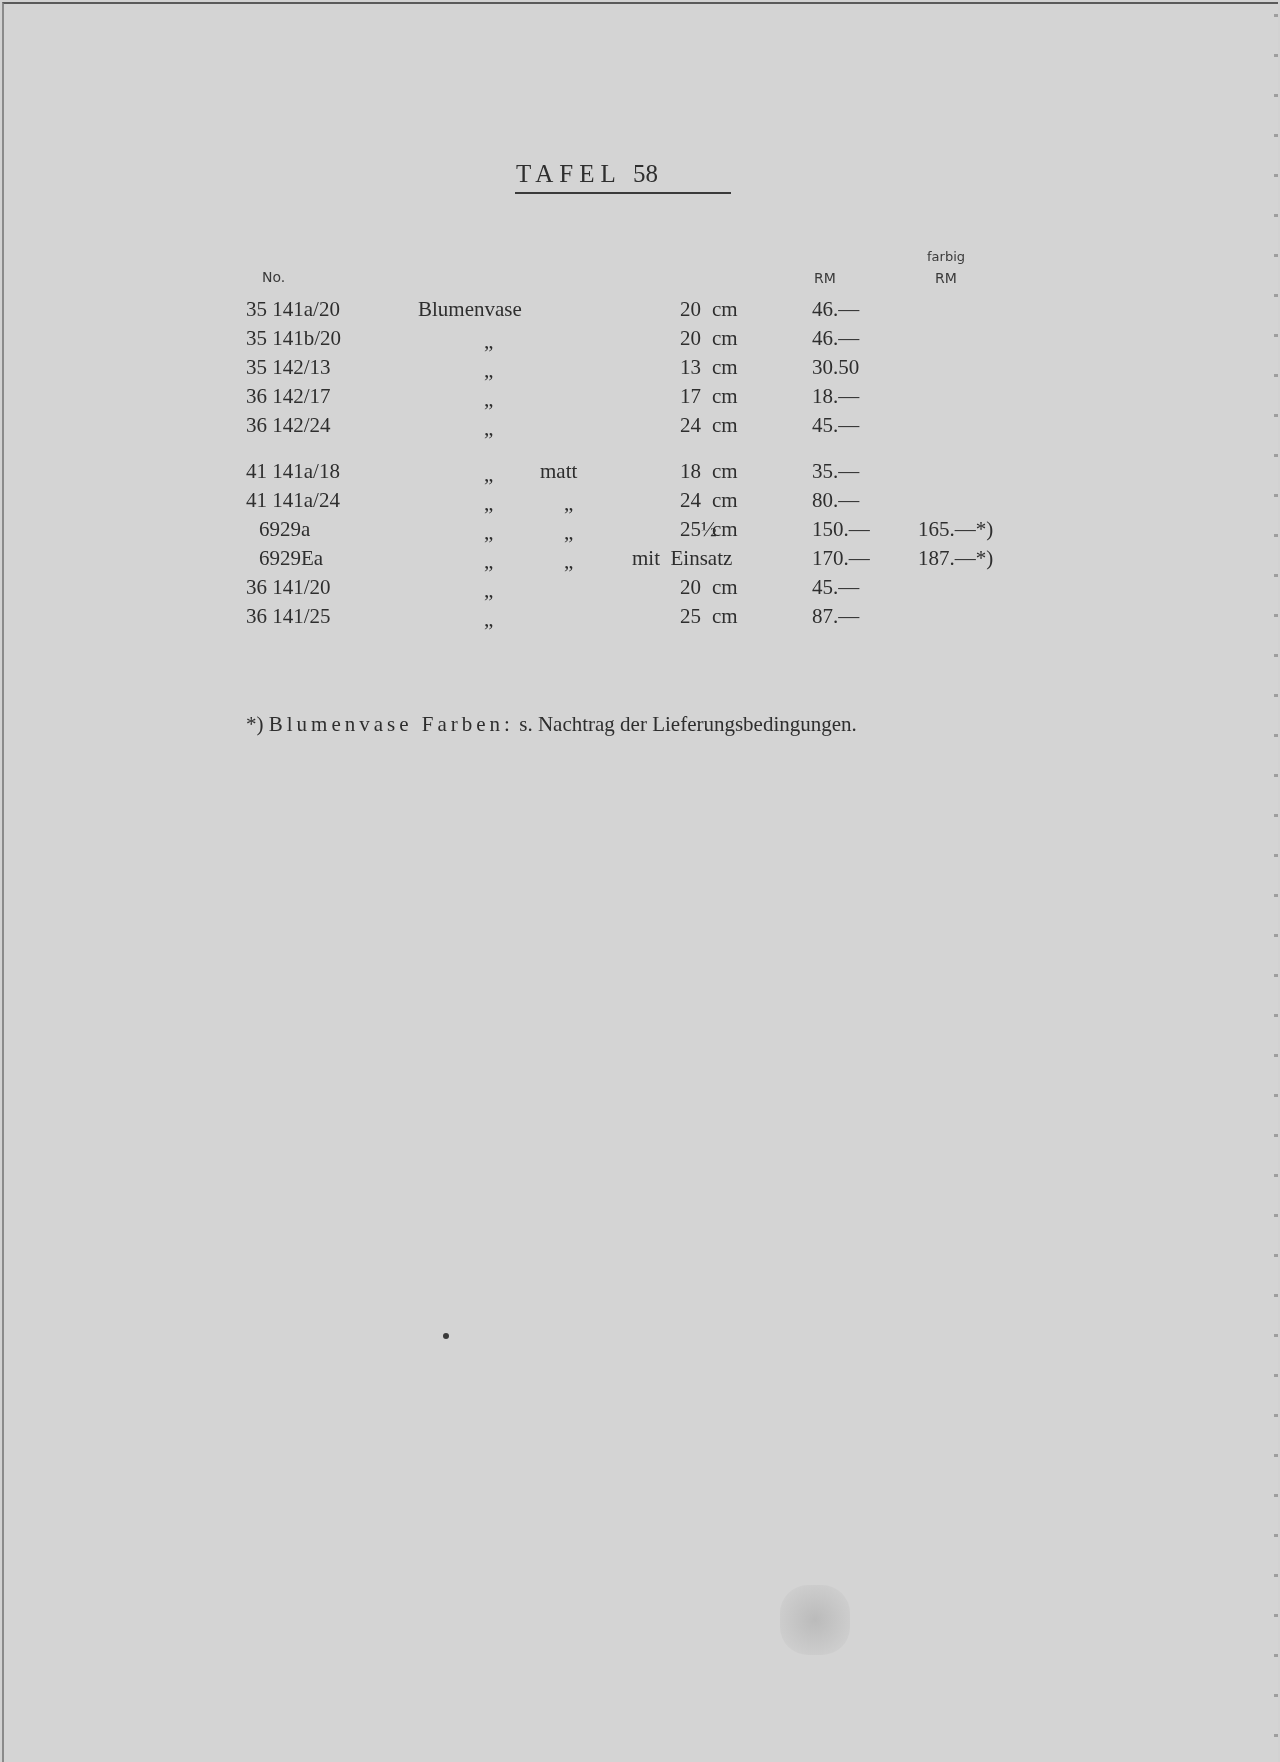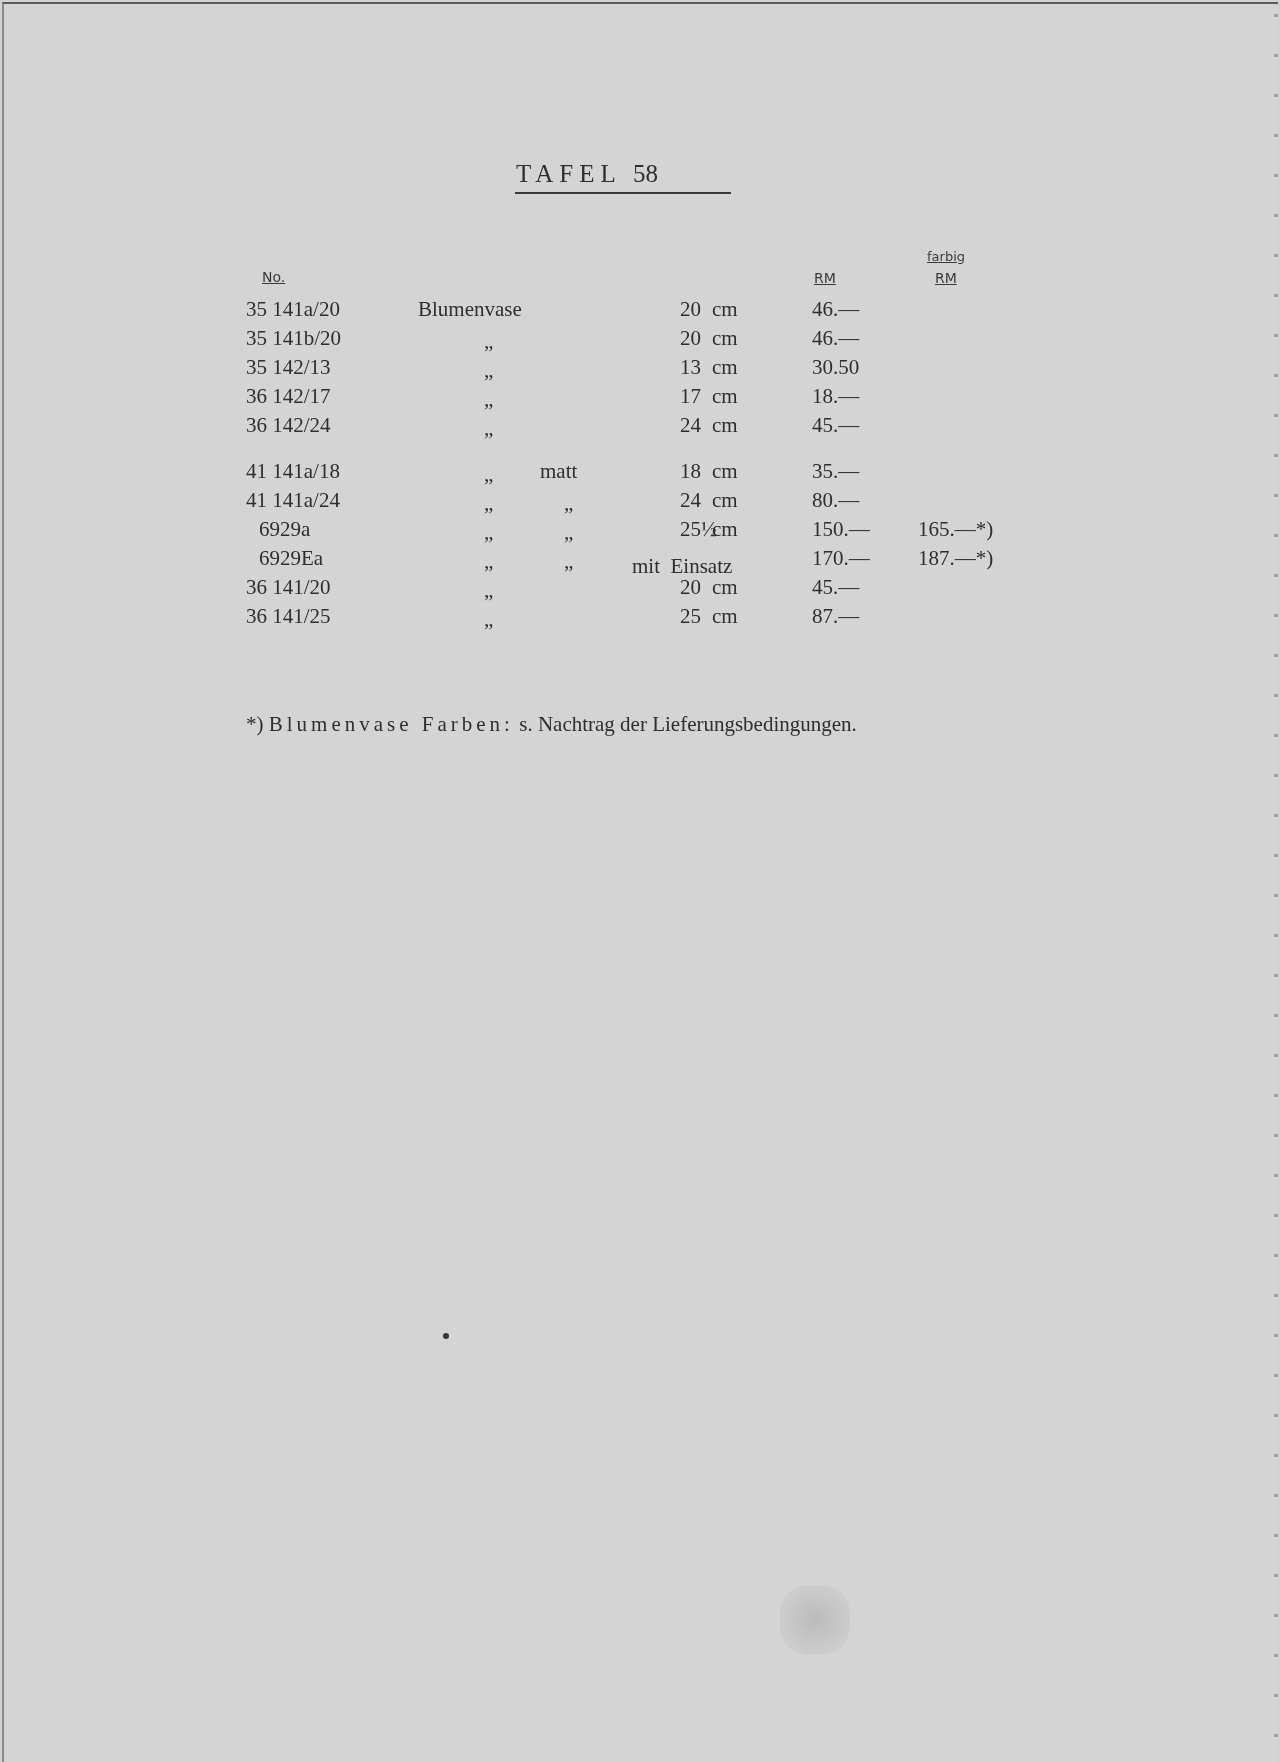--- a/index.html
+++ b/index.html
@@ -54,21 +54,20 @@
       top: 192px;
       width: 216px;
       height: 2px;
       background: #3a3a3a;
     }
     .hdr {
       position: absolute;
       font-family: "DejaVu Sans", "Liberation Sans", sans-serif;
       font-size: 14px;
       color: #3a3a3a;
-      text-decoration: underline;
     }
     .hdr.small { font-size: 13px; }
     .row {
       position: absolute;
       left: 0;
       width: 1120px;
       height: 28px;
       font-family: "Liberation Serif", "DejaVu Serif", serif;
       font-size: 21px;
       color: #2e2e2e;
@@ -194,21 +193,21 @@
   <span class="c-size-num">25½</span>
   <span class="c-size-unit">cm</span>
   <span class="c-rm">150.—</span>
   <span class="c-farbig">165.—*)</span>
 </div>
 
 <div class="row" style="top:546px;">
   <span class="c-no indent">6929Ea</span>
   <span class="c-ditto" style="top:3px;">„</span>
   <span class="c-sub-ditto" style="top:3px;">„</span>
-  <span class="c-size-full" style="white-space:pre;margin-top:8px;">mit  Einsatz</span>
+  <span class="c-size-full" style="white-space:pre;">mit  Einsatz</span>
   <span class="c-rm">170.—</span>
   <span class="c-farbig">187.—*)</span>
 </div>
 
 <div class="row" style="top:575px;">
   <span class="c-no">36 141/20</span>
   <span class="c-ditto" style="top:3px;">„</span>
   <span class="c-size-num">20</span>
   <span class="c-size-unit">cm</span>
   <span class="c-rm">45.—</span>

